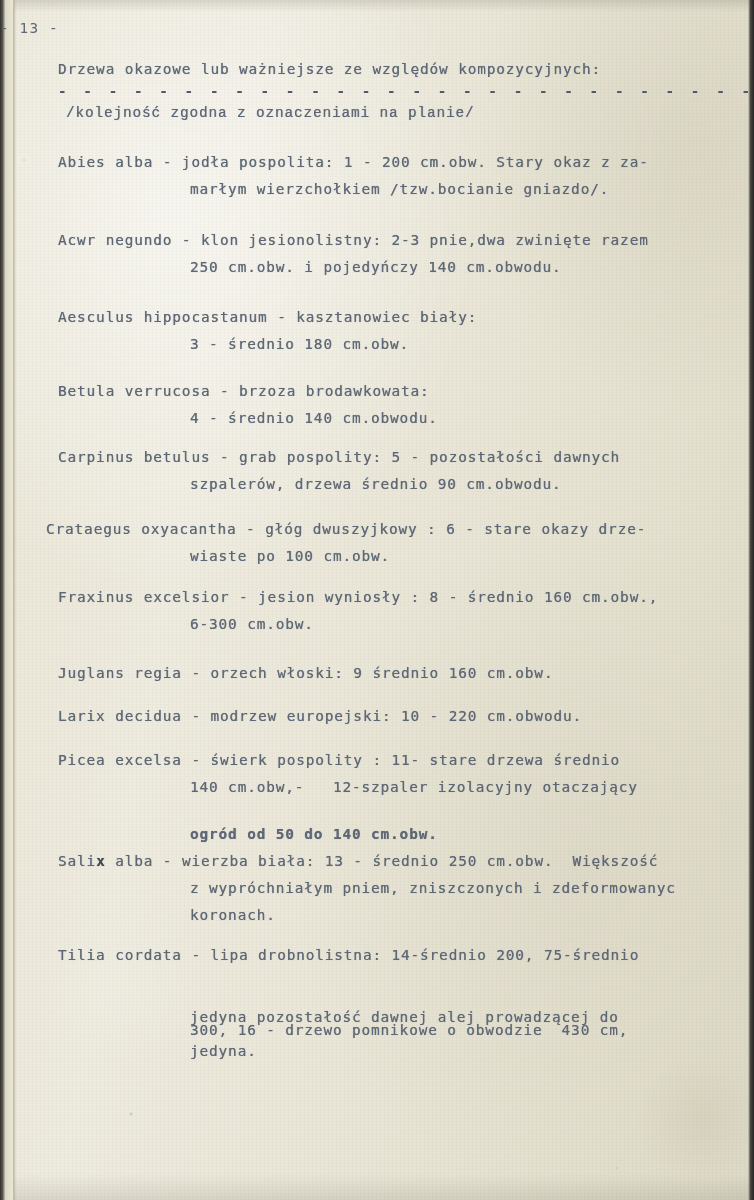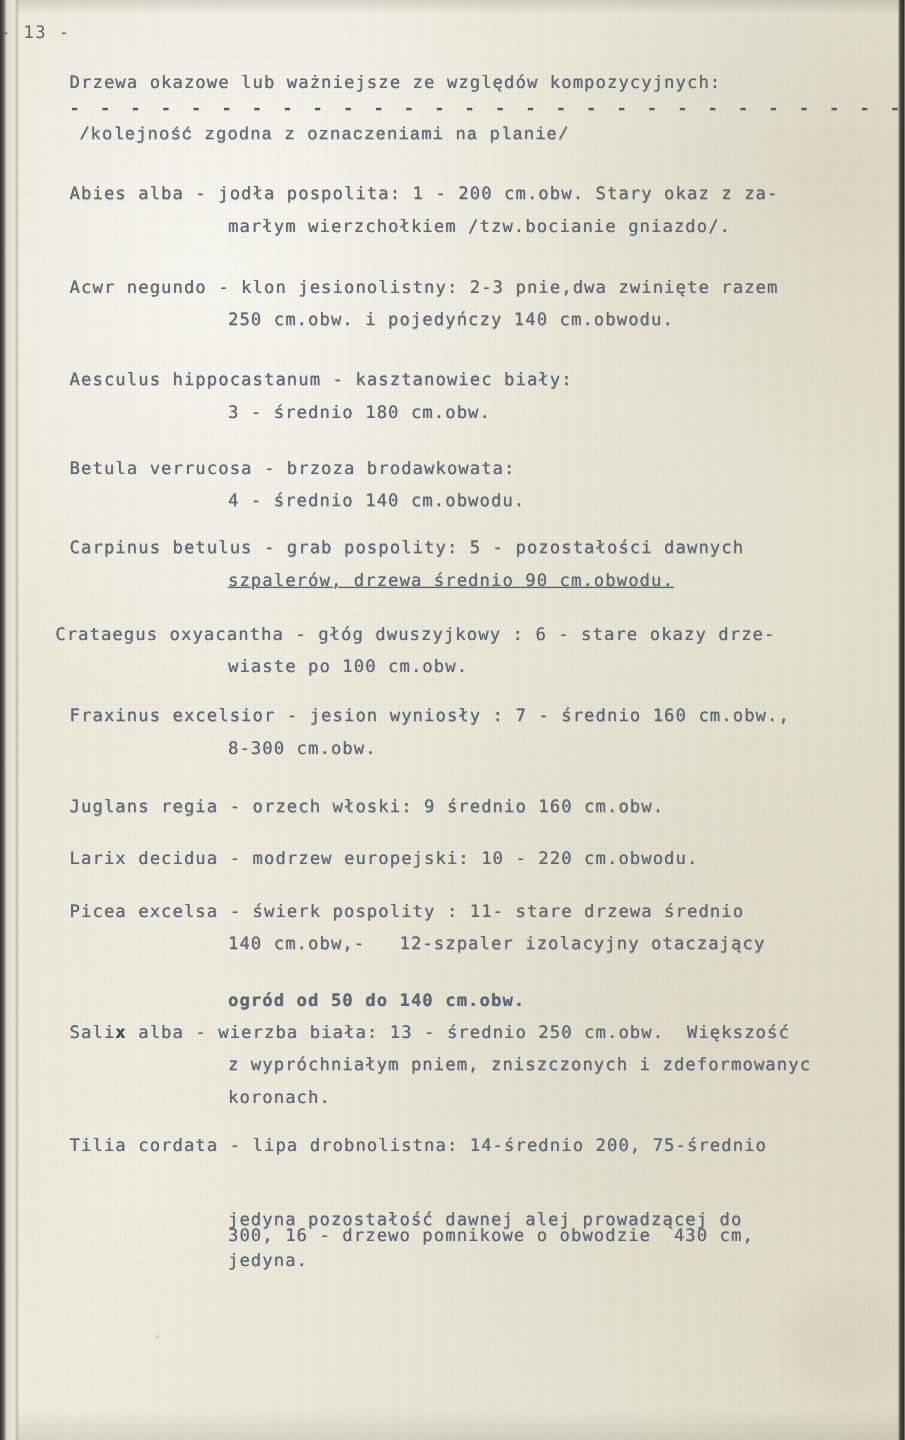--- a/index.html
+++ b/index.html
@@ -159,27 +159,27 @@
     <div class="line" style="left:58px; top:233px;">Acwr negundo - klon jesionolistny: 2-3 pnie,dwa zwinięte razem</div>
     <div class="line" style="left:190px; top:260px;">250 cm.obw. i pojedyńczy 140 cm.obwodu.</div>
 
     <div class="line" style="left:58px; top:310px;">Aesculus hippocastanum - kasztanowiec biały:</div>
     <div class="line" style="left:190px; top:337px;">3 - średnio 180 cm.obw.</div>
 
     <div class="line" style="left:58px; top:384px;">Betula verrucosa - brzoza brodawkowata:</div>
     <div class="line" style="left:190px; top:411px;">4 - średnio 140 cm.obwodu.</div>
 
     <div class="line" style="left:58px; top:450px;">Carpinus betulus - grab pospolity: 5 - pozostałości dawnych</div>
-    <div class="line" style="left:190px; top:477px;text-decoration:underline;">szpalerów, drzewa średnio 90 cm.obwodu.</div>
+    <div class="line" style="left:190px; top:477px;">szpalerów, drzewa średnio 90 cm.obwodu.</div>
 
     <div class="line" style="left:46px; top:522px;">Crataegus oxyacantha - głóg dwuszyjkowy : 6 - stare okazy drze-</div>
     <div class="line" style="left:190px; top:549px;">wiaste po 100 cm.obw.</div>
 
-    <div class="line" style="left:58px; top:590px;">Fraxinus excelsior - jesion wyniosły : 7 - średnio 160 cm.obw.,</div>
-    <div class="line" style="left:190px; top:617px;">8-300 cm.obw.</div>
+    <div class="line" style="left:58px; top:590px;">Fraxinus excelsior - jesion wyniosły : 8 - średnio 160 cm.obw.,</div>
+    <div class="line" style="left:190px; top:617px;">6-300 cm.obw.</div>
 
     <div class="line" style="left:58px; top:666px;">Juglans regia - orzech włoski: 9 średnio 160 cm.obw.</div>
 
     <div class="line" style="left:58px; top:709px;">Larix decidua - modrzew europejski: 10 - 220 cm.obwodu.</div>
 
     <div class="line" style="left:58px; top:753px;">Picea excelsa - świerk pospolity : 11- stare drzewa średnio</div>
     <div class="line" style="left:190px; top:780px;">140 cm.obw,-   12-szpaler izolacyjny otaczający</div>
     <div class="line" style="left:190px; top:827px;font-weight:bold;">ogród od 50 do 140 cm.obw.</div>
 
     <div class="line" style="left:58px; top:854px;"><span>Sali</span><span class="strike-x">x</span><span> alba - wierzba biała: 13 - średnio 250 cm.obw.  Większość</span></div>

